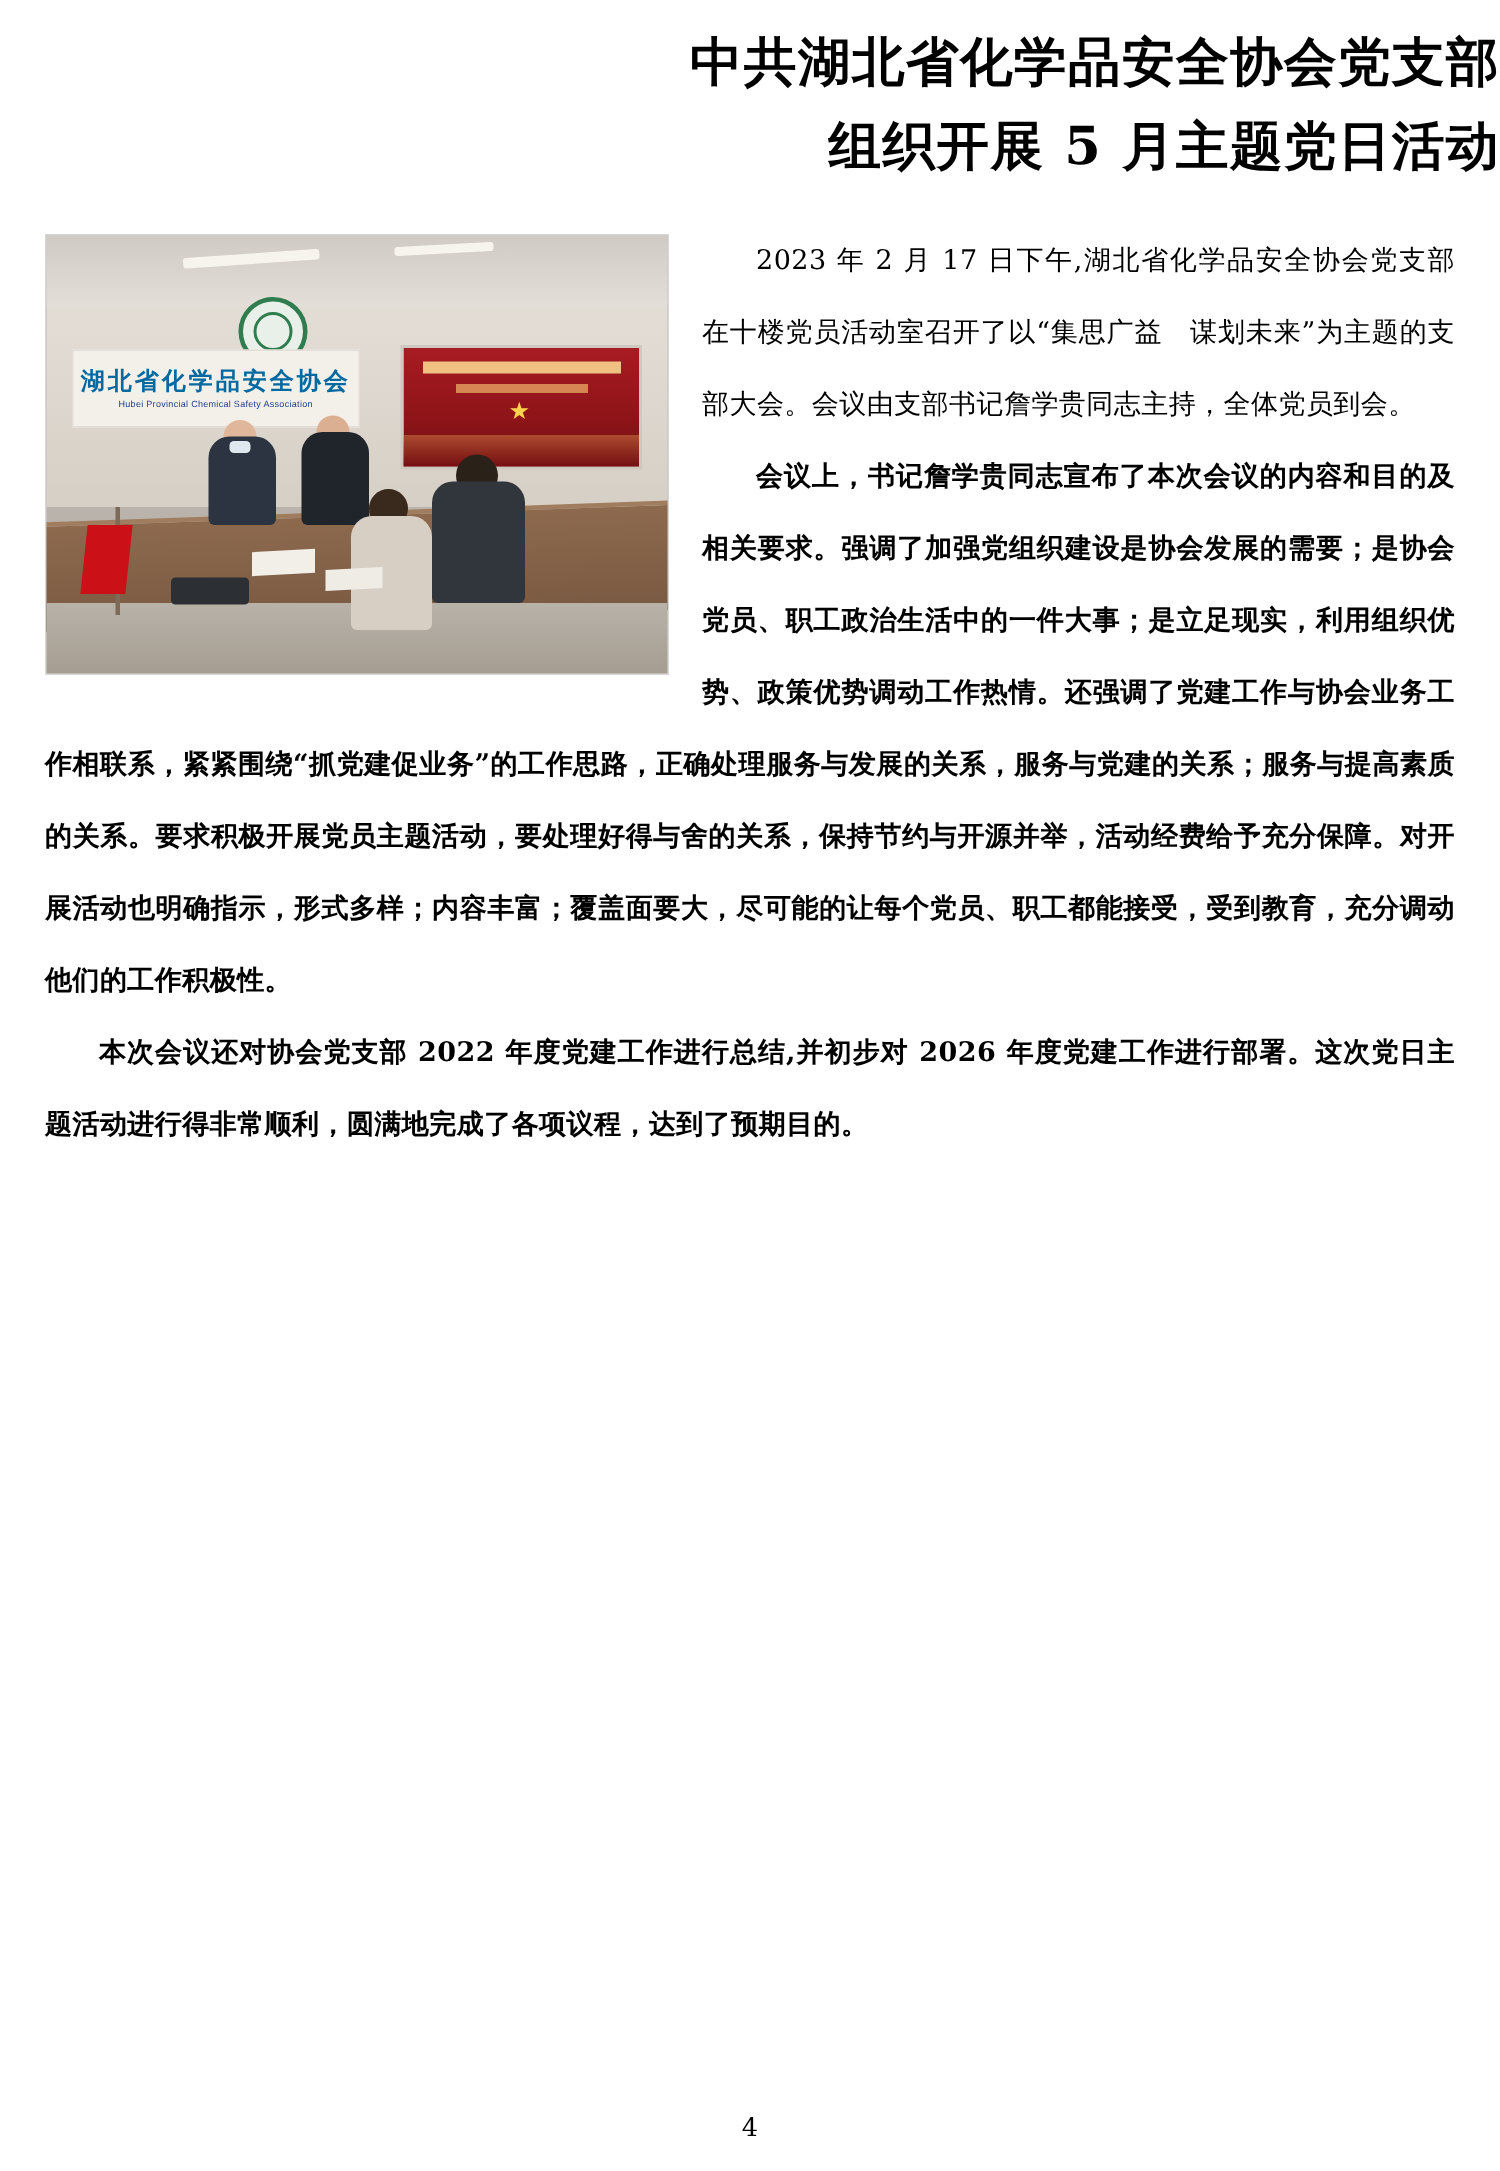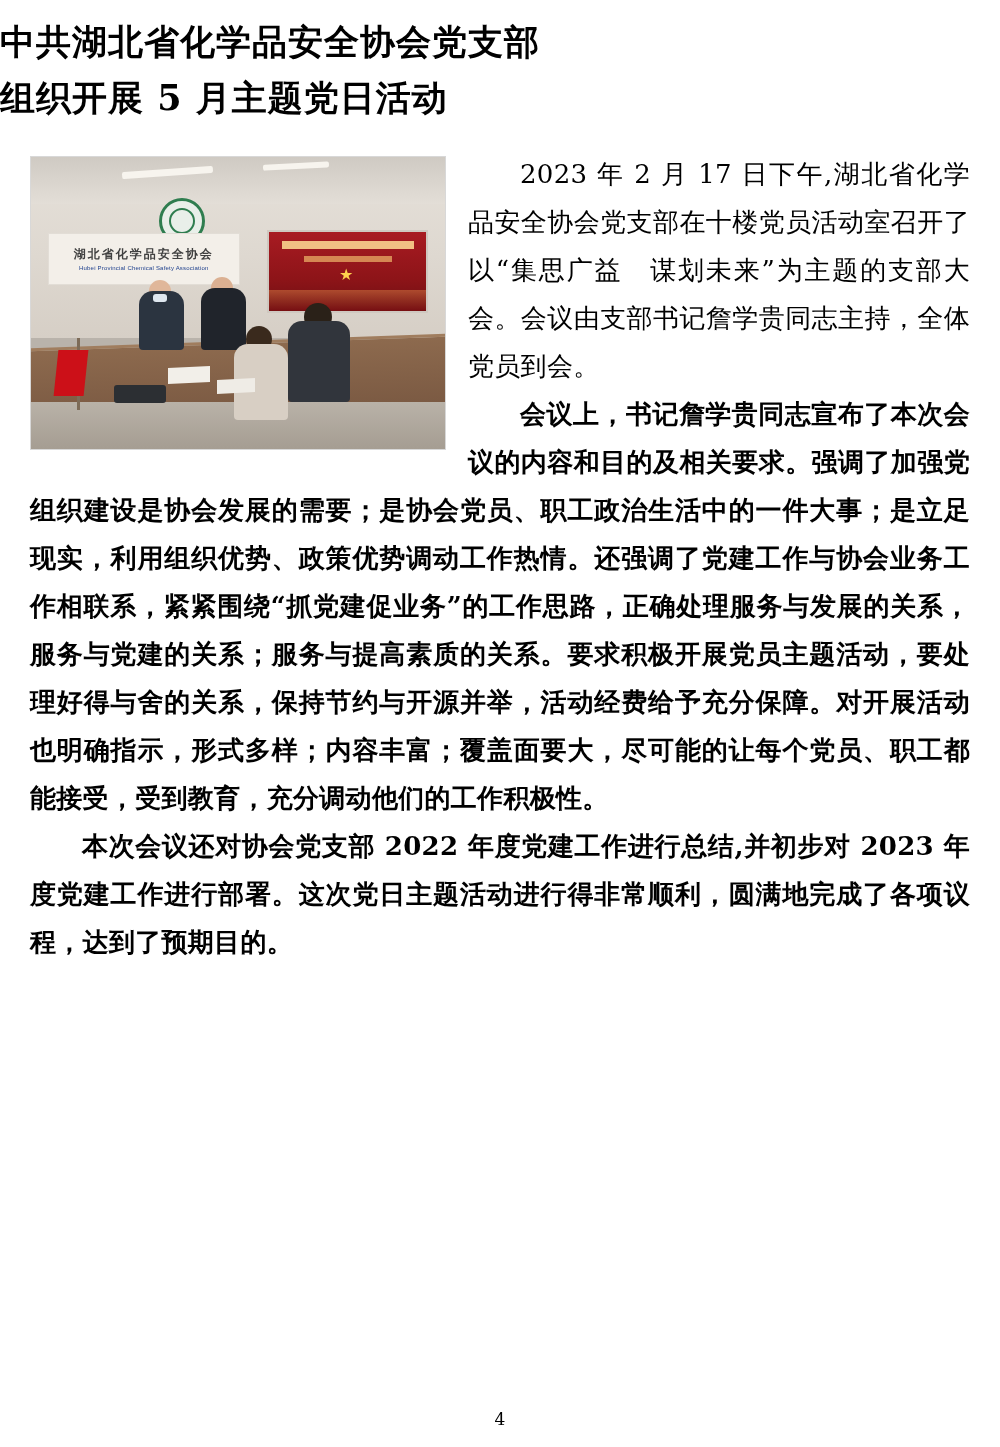--- a/index.html
+++ b/index.html
@@ -19,21 +19,21 @@
     position: absolute;
     left: 0; top: 0;
     width: 1000px;
     height: 1447px;
     box-sizing: border-box;
     padding: 0;
   }
   .title-block {
     margin: 0;
     padding-top: 14px;
-    text-align: left;
+    text-align: right;
   }
   .title-line {
     font-family: "DejaVu Serif", "Liberation Serif", serif;
     font-weight: bold;
     font-size: 35px;
     line-height: 56px;
     letter-spacing: 1px;
     color: #000;
     white-space: nowrap;
   }
@@ -66,21 +66,21 @@
     position: absolute; background: #f7f4ee; border-radius: 2px;
   }
   .ph-cl1 { left: 22%; top: 4%; width: 22%; height: 7px; transform: rotate(-4deg); }
   .ph-cl2 { left: 56%; top: 2%; width: 16%; height: 6px; transform: rotate(-3deg); }
   .ph-banner {
     position: absolute; left: 4%; top: 26%; width: 46%; height: 17%;
     background: #f3efe9; border: 1px solid #e2ddd6;
     display: flex; flex-direction: column; align-items: center; justify-content: center;
   }
   .ph-banner-main {
-    color: #404040; font-size: 12px; font-weight: bold; letter-spacing: 2px;
+    color: #0369a1; font-size: 16px; font-weight: bold; letter-spacing: 2px;
     font-family: "DejaVu Serif", serif; white-space: nowrap;
   }
   .ph-banner-sub {
     color: #1d3f8c; font-size: 6px; letter-spacing: .2px; margin-top: 2px;
     font-family: "Liberation Sans", sans-serif; white-space: nowrap;
   }
   .ph-emblem {
     position: absolute; left: 31%; top: 14%; width: 40px; height: 40px;
     border-radius: 50%; border: 3px solid #2f7d4f; background: #e9efe9;
   }
@@ -141,21 +141,21 @@
   }
   .ph-proj {
     position: absolute; left: 20%; top: 78%; width: 52px; height: 18px;
     background: #2c2f33; border-radius: 3px;
   }
   .ph-paper1 { position:absolute; left: 33%; top: 72%; width: 42px; height: 16px; background: #f2efe9; transform: skewY(-3deg); }
   .ph-paper2 { position:absolute; left: 45%; top: 76%; width: 38px; height: 14px; background: #efece6; transform: skewY(-3deg); }
 
   p.body-text {
     font-family: "DejaVu Serif", "Liberation Serif", serif;
-    font-size: 26px;
+    font-size: 18px;
     line-height: 48px;
     text-align: justify;
     text-justify: inter-ideograph;
     margin: 0;
     text-indent: 2em;
     letter-spacing: 0.3px;
   }
   p.body-text + p.body-text { margin-top: 0; font-weight: bold; }
   .clear { clear: both; }
   .page-number {
@@ -210,18 +210,18 @@
       <div class="ph-person ph-p4"></div>
       <div class="ph-flagpole"></div>
       <div class="ph-flag"></div>
       <div class="ph-proj"></div>
       <div class="ph-paper1"></div>
       <div class="ph-paper2"></div>
     </div>
 
     <p class="body-text">2023 年 2 月 17 日下午,湖北省化学品安全协会党支部在十楼党员活动室召开了以“集思广益　谋划未来”为主题的支部大会。会议由支部书记詹学贵同志主持，全体党员到会。</p>
     <p class="body-text">会议上，书记詹学贵同志宣布了本次会议的内容和目的及相关要求。强调了加强党组织建设是协会发展的需要；是协会党员、职工政治生活中的一件大事；是立足现实，利用组织优势、政策优势调动工作热情。还强调了党建工作与协会业务工作相联系，紧紧围绕“抓党建促业务”的工作思路，正确处理服务与发展的关系，服务与党建的关系；服务与提高素质的关系。要求积极开展党员主题活动，要处理好得与舍的关系，保持节约与开源并举，活动经费给予充分保障。对开展活动也明确指示，形式多样；内容丰富；覆盖面要大，尽可能的让每个党员、职工都能接受，受到教育，充分调动他们的工作积极性。</p>
-    <p class="body-text">本次会议还对协会党支部 2022 年度党建工作进行总结,并初步对 2023 年度党建工作进行部署。这次党日主题活动进行得非常顺利，圆满地完成了各项议程，达到了预期目的。</p>
+    <p class="body-text">本次会议还对协会党支部 2022 年度党建工作进行总结,并初步对 2026 年度党建工作进行部署。这次党日主题活动进行得非常顺利，圆满地完成了各项议程，达到了预期目的。</p>
     <div class="clear"></div>
   </div>
 
   <div class="page-number">4</div>
 </div>
 
 </body></html>

